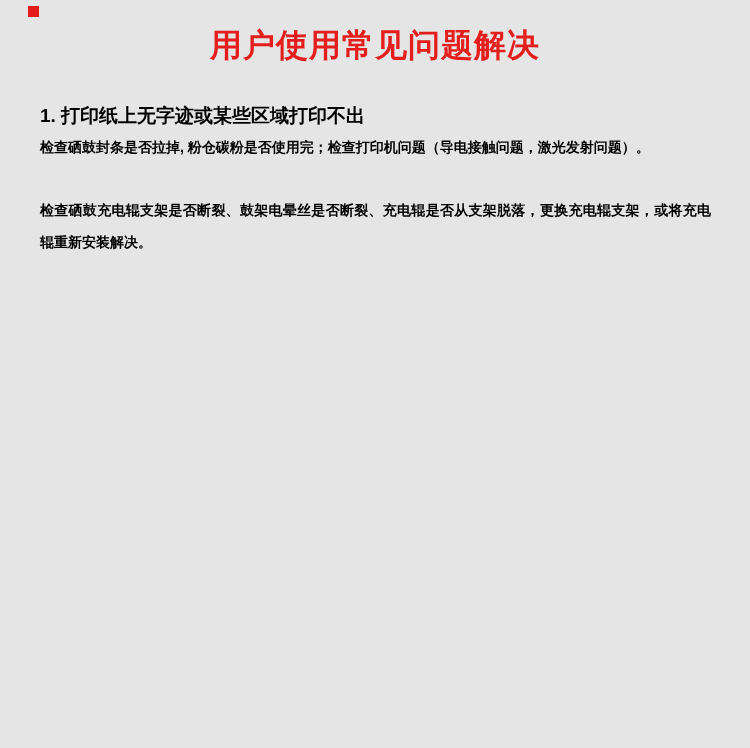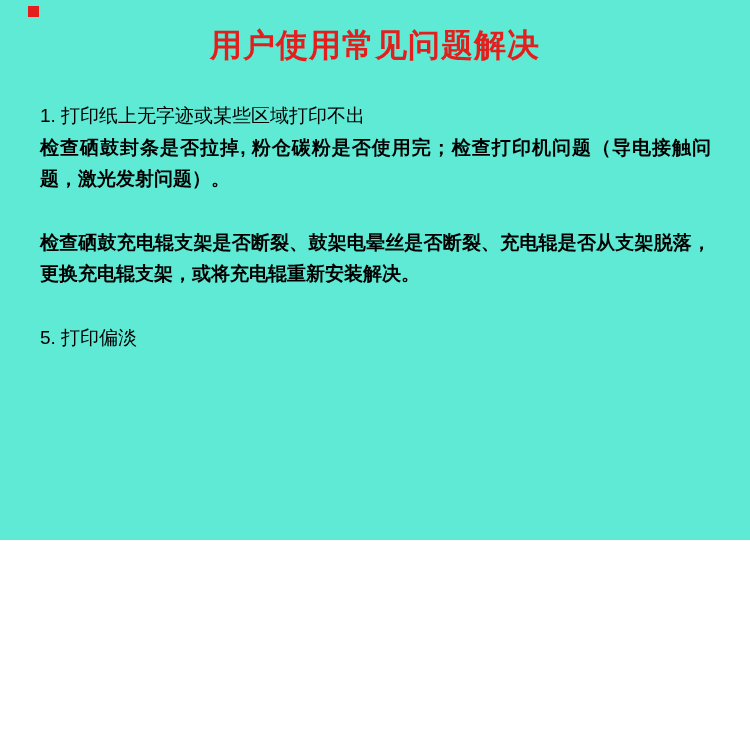--- a/index.html
+++ b/index.html
@@ -1,20 +1,20 @@
 <!DOCTYPE html>
 <html><head>
 <meta charset="utf-8">
 <style>
   html, body { margin: 0; padding: 0; background: #ffffff; }
   .page {
     position: relative;
     width: 750px;
-    height: 540px;
-    background: #5eead4;
+    height: 748px;
+    background: #e5e5e5;
     overflow: hidden;
     font-family: "Liberation Sans", "DejaVu Sans", sans-serif;
   }
   .corner-mark {
     position: absolute;
     left: 28px;
     top: 6px;
     width: 11px;
     height: 11px;
     background: #e31e1c;
@@ -33,26 +33,26 @@
     padding: 38px 39px 0 40px;
   }
   .faq {
     margin: 0 0 32px 0;
   }
   .faq:last-child { margin-bottom: 0; }
   .faq-heading {
     margin: 0;
     font-size: 19px;
     line-height: 31.5px;
-    font-weight: 400;
+    font-weight: 700;
     color: #000000;
   }
   .faq-body {
     margin: 0;
-    font-size: 19px;
+    font-size: 14px;
     line-height: 31.5px;
     font-weight: 700;
     color: #000000;
     text-align: justify;
     text-justify: inter-ideograph;
   }
 </style>
 </head>
 <body>
 
@@ -70,17 +70,16 @@
 
     <section class="faq">
     </section>
 
     <section class="faq">
       <p class="faq-body">检查硒鼓充电辊支架是否断裂、鼓架电晕丝是否断裂、充电辊是否从支架脱落，更换充电辊支架，或将充电辊重新安装解决。</p>
     </section>
 
 
     <section class="faq">
-      <p class="faq-heading">5. 打印偏淡</p>
     </section>
 
   </div>
 </div>
 
 </body></html>

